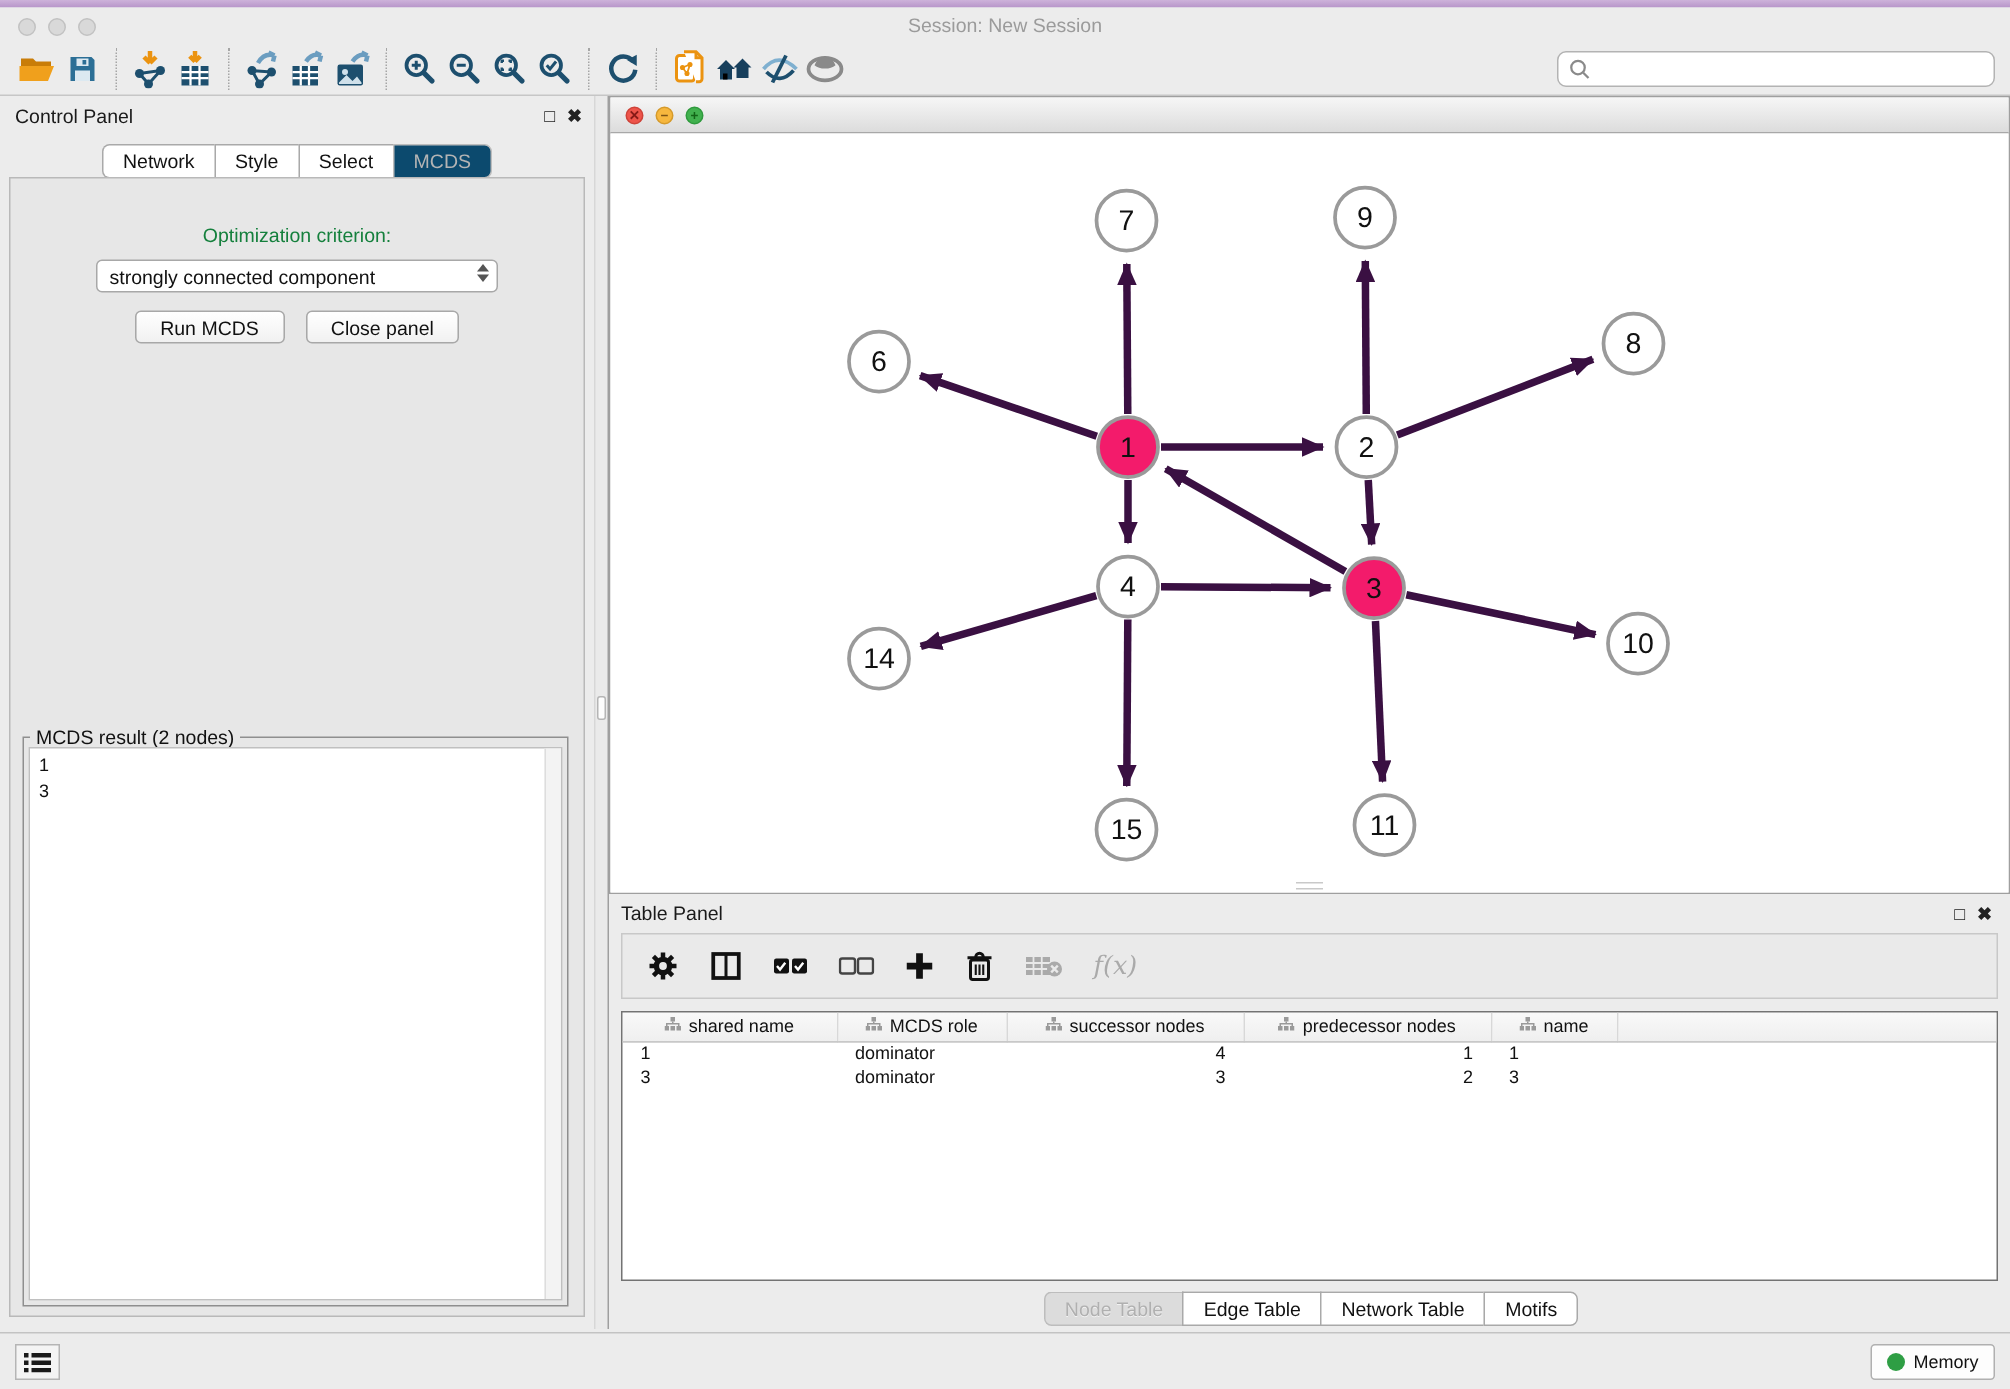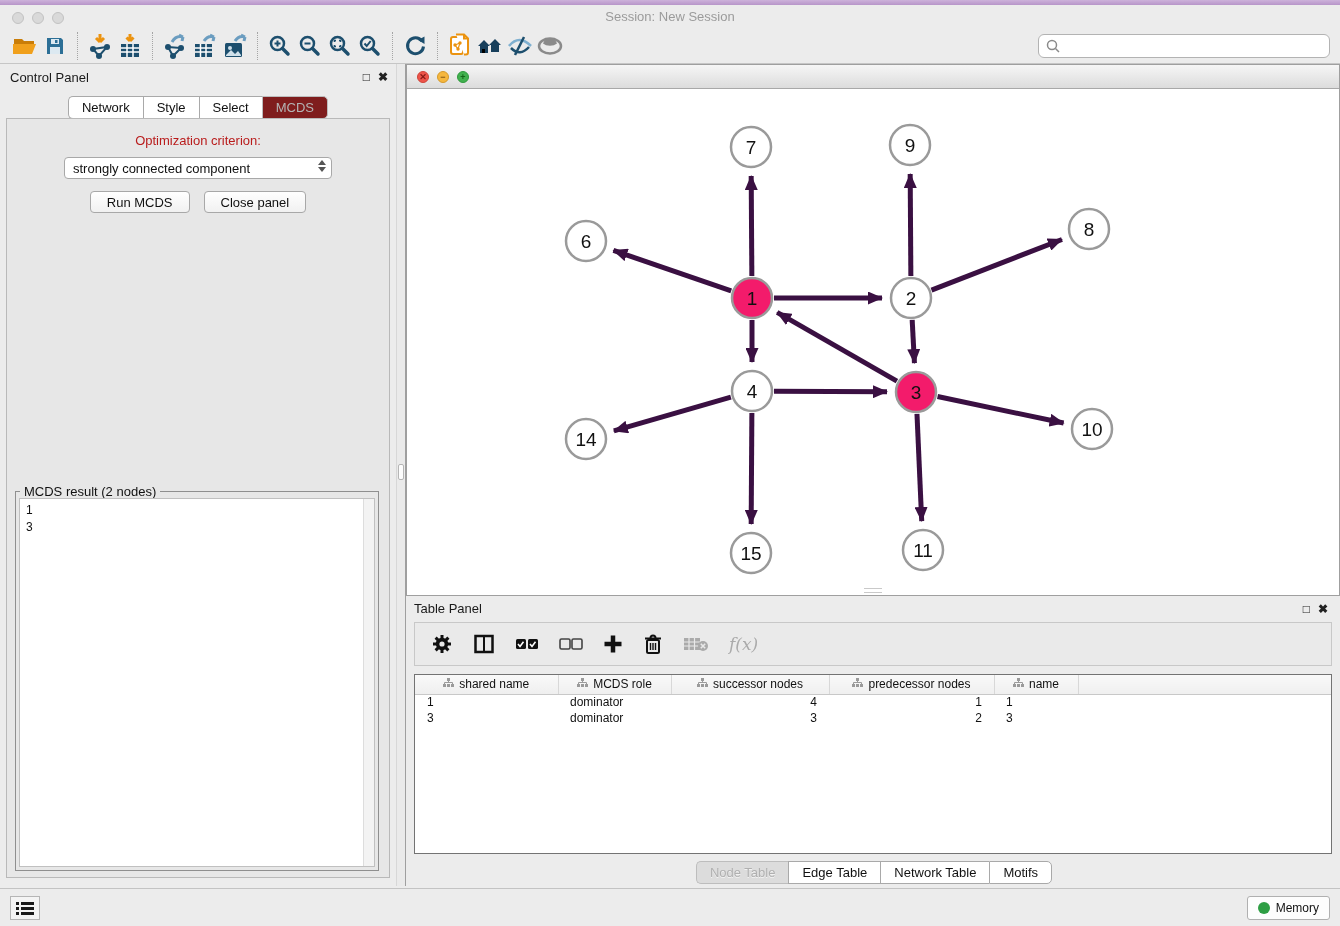--- a/index.html
+++ b/index.html
@@ -30,24 +30,24 @@
   .control-panel { position:absolute; left:0; top:64px; width:396px; height:822px; background:#ececec; }
   .cp-header { position:relative; height:26px; }
   .cp-header .panel-title { position:absolute; left:10px; top:6px; font-size:13px; color:#1a1a1a; }
   .panel-btn { position:absolute; top:6px; font-size:12px; color:#222; line-height:14px; cursor:default; }
   .cp-float { right:26px; } .cp-close { right:8px; font-weight:bold; }
   .cp-tabs { position:absolute; left:0; right:0; top:32px; display:flex; justify-content:center; }
   .tab { font-size:13px; padding:3px 13px; background:#fff; border:1px solid #a9a9a9; border-right:none;
          color:#111; cursor:default; }
   .tab:first-child { border-top-left-radius:5px; border-bottom-left-radius:5px; }
   .tab:last-child { border-right:1px solid #a9a9a9; border-top-right-radius:5px; border-bottom-right-radius:5px; }
-  .cp-tabs .tab.selected { background:#7f1d1d; color:#b4b4b4; border-color:#bdbdbd; }
+  .cp-tabs .tab.selected { background:#0c4a6e; color:#b4b4b4; border-color:#bdbdbd; }
   .cp-content { position:absolute; left:6px; right:6px; top:54px; bottom:8px;
                 background:#e7e7e7; border:1px solid #b9b9b9; }
-  .opt-label { text-align:center; margin-top:14px; font-size:13px; color:#b91c1c; }
+  .opt-label { text-align:center; margin-top:30px; font-size:13px; color:#15803d; }
   .dropdown { width:268px; height:22px; margin:9px auto 0 auto; background:#fff; border:1px solid #a8a8a8;
               border-radius:4px; position:relative; display:flex; align-items:center; padding-left:8px;
               font-size:13px; color:#111; cursor:default; }
   .stepper { position:absolute; right:5px; top:2px; display:flex; flex-direction:column; gap:2px; }
   .stepper i { display:block; width:0; height:0; border-left:4px solid transparent; border-right:4px solid transparent; }
   .stepper .up { border-bottom:5px solid #555; }
   .stepper .dn { border-top:5px solid #555; }
   .cp-buttons { display:flex; justify-content:center; gap:14px; margin-top:12px; }
   .btn { height:22px; padding:0 16px; font-size:13px; color:#111; background:linear-gradient(#ffffff,#f1f1f1);
          border:1px solid #a8a8a8; border-radius:4px; font-family:"Liberation Sans",sans-serif; cursor:default; }

